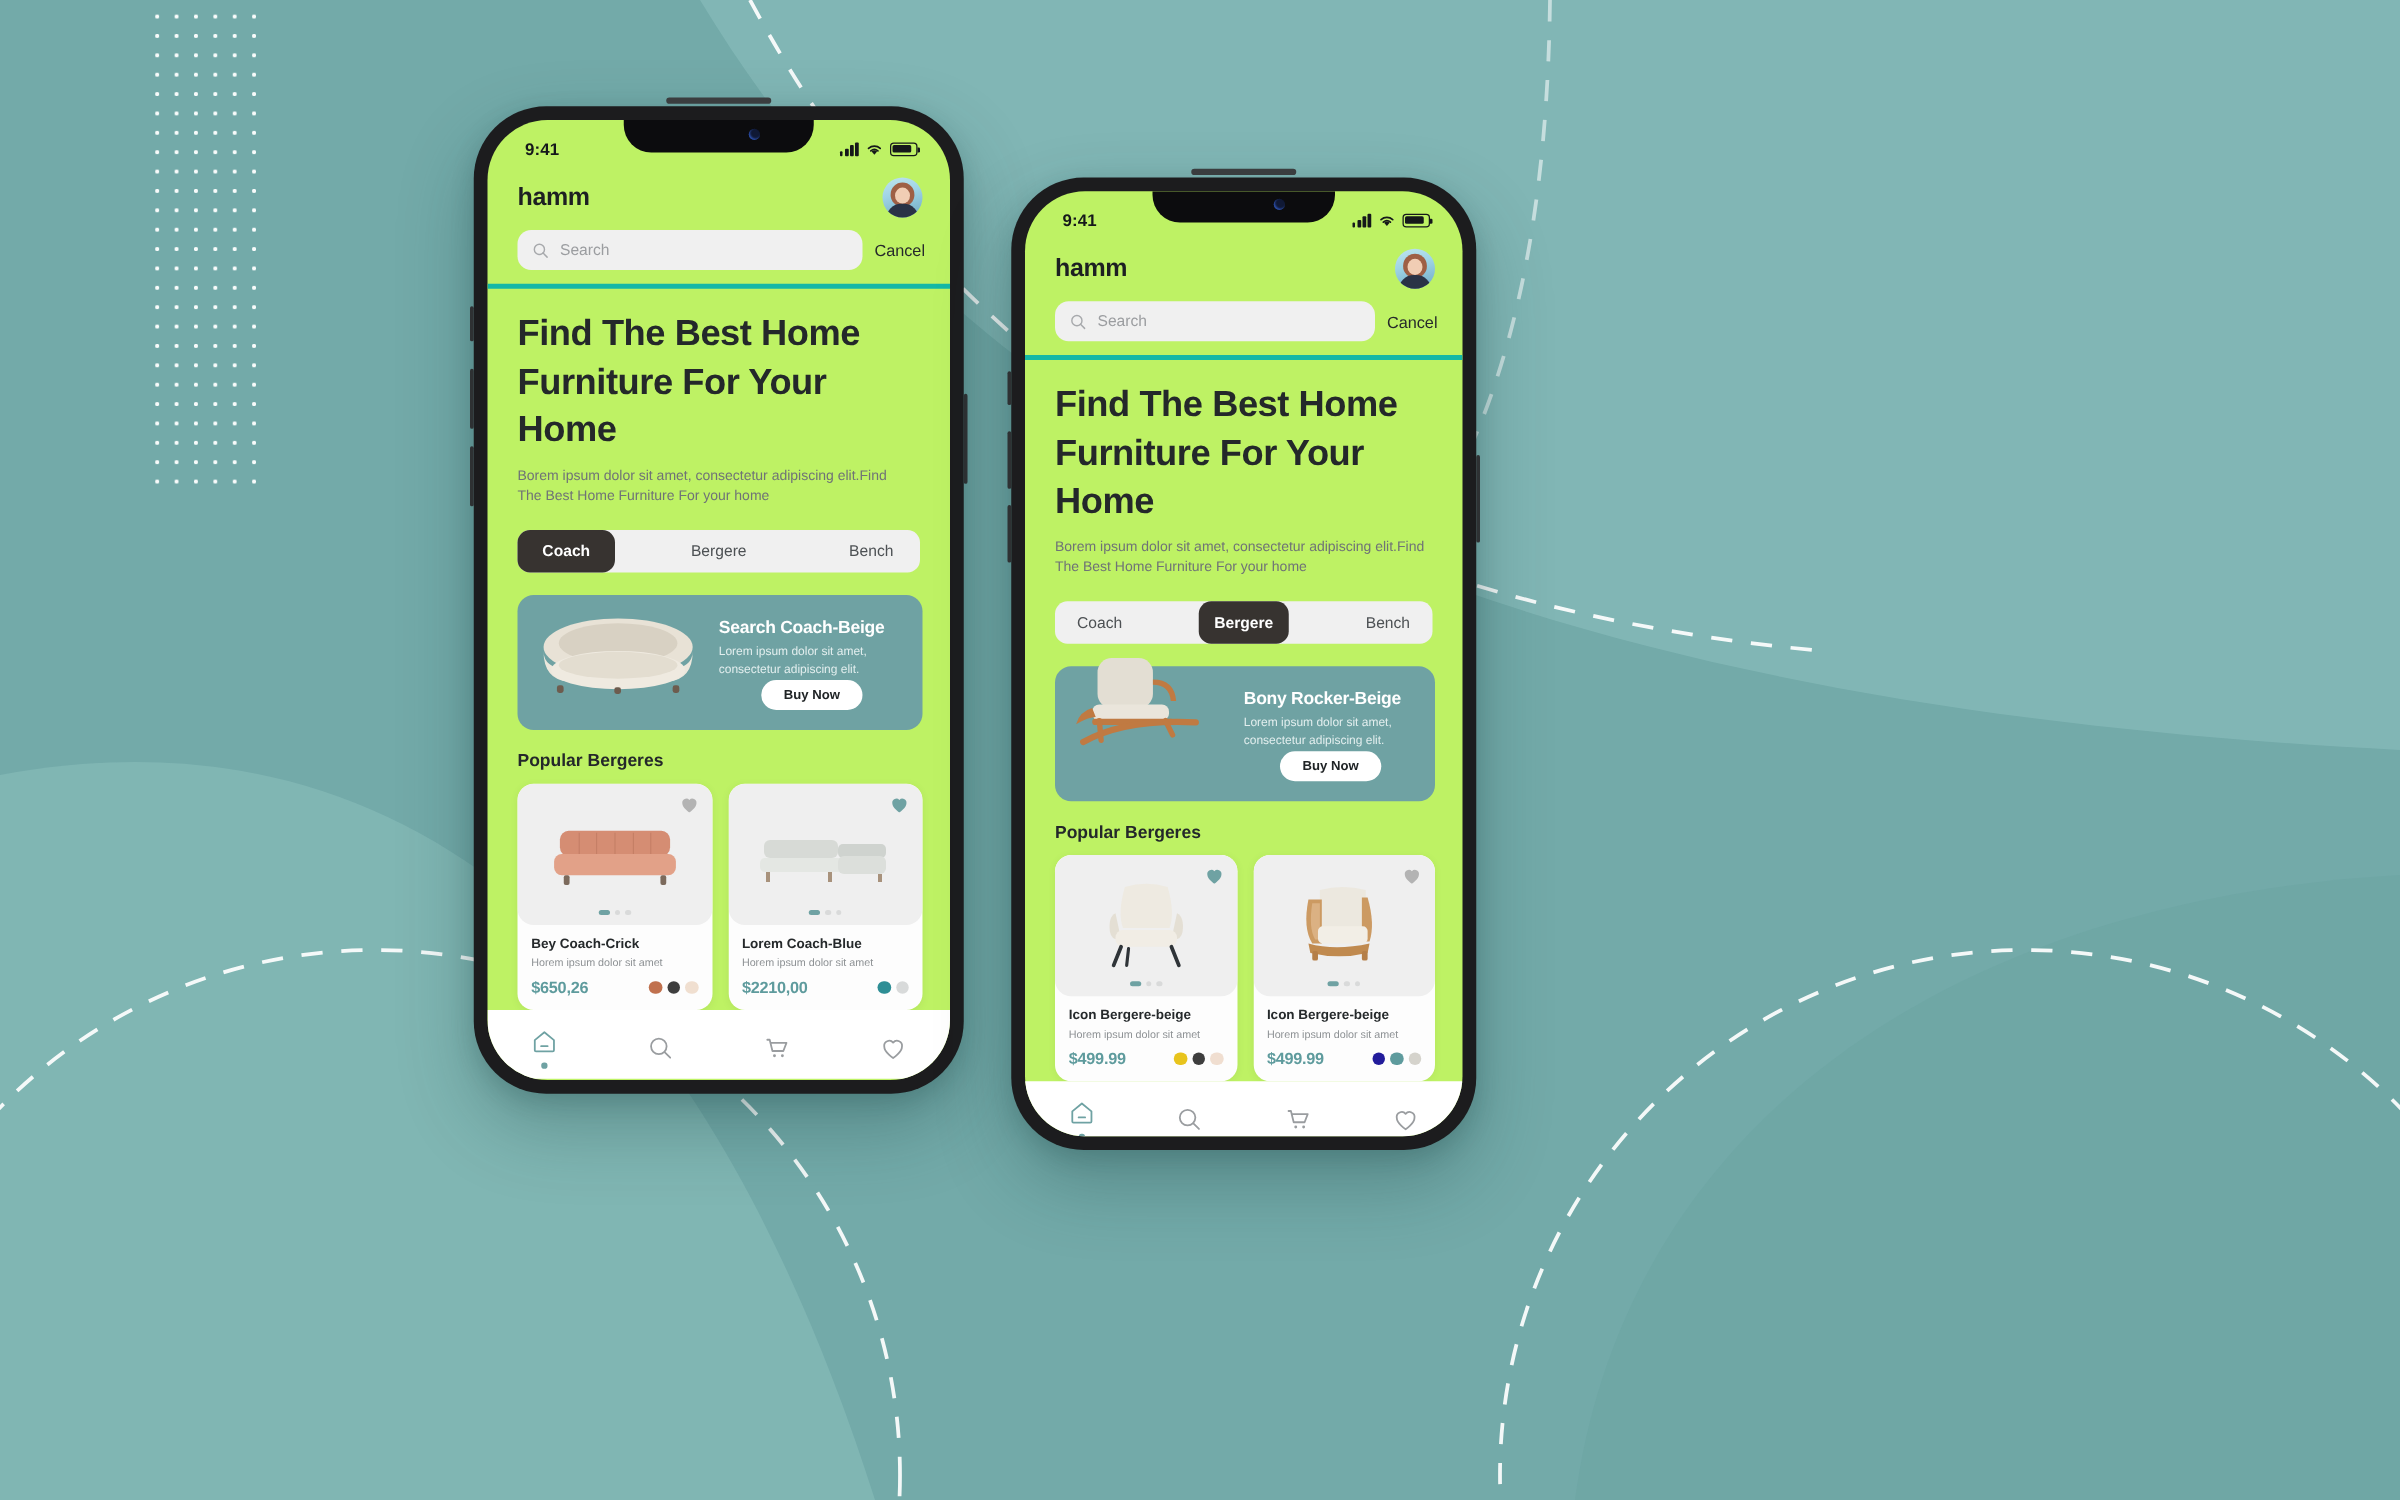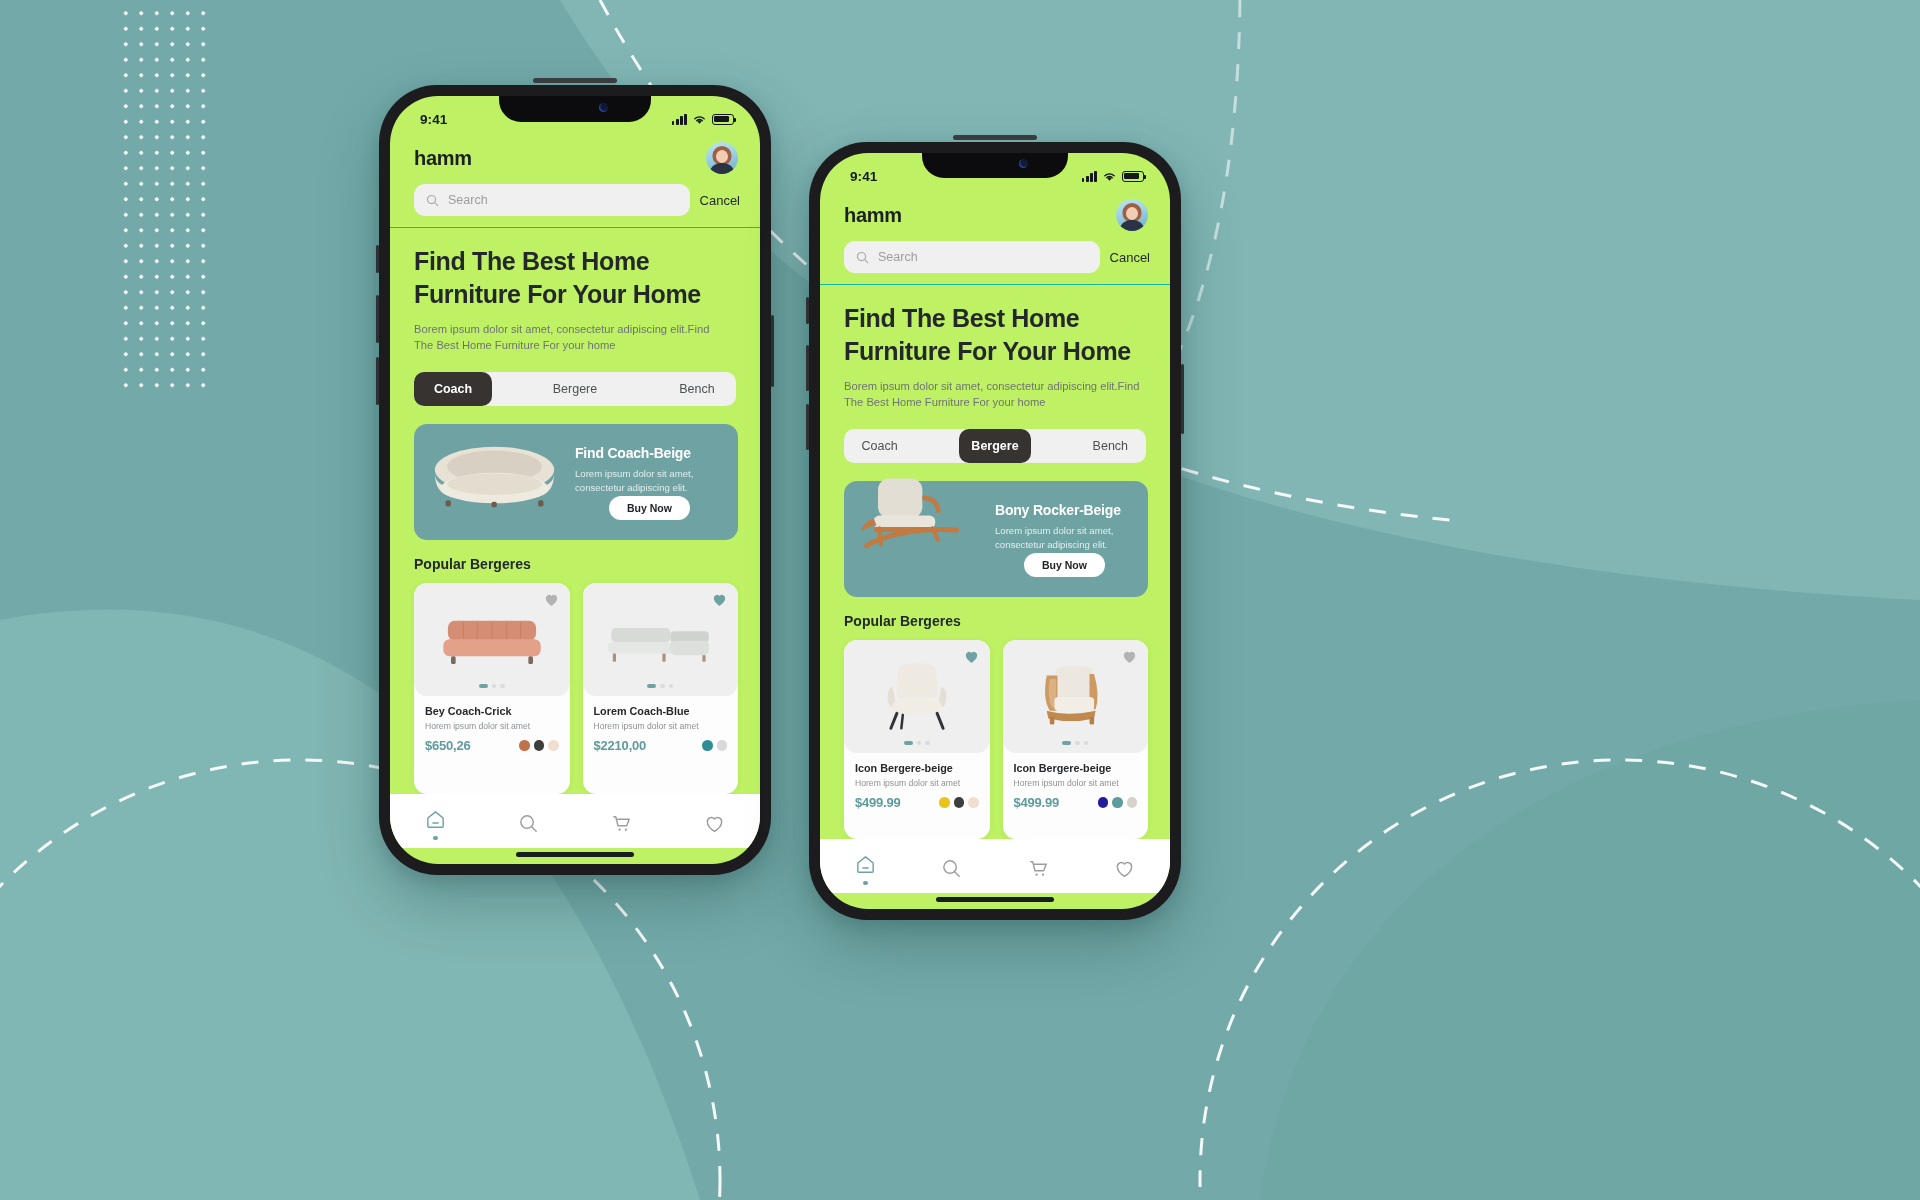--- a/index.html
+++ b/index.html
@@ -116,34 +116,34 @@
   .avatar .body {
     position: absolute; left: 50%; transform: translateX(-50%);
     bottom: -3px; width: 26px; height: 14px; border-radius: 12px 12px 0 0;
     background: #2a3346;
   }
 
   
   .search-row {
     display: flex; align-items: center; gap: 10px;
     padding: 0 20px 11px 24px;
-    border-bottom: 1px solid #14b8a6;
+    border-bottom: 4px solid #14b8a6;
   }
   .search-box {
     flex: 1; display: flex; align-items: center; gap: 9px;
     background: #f0f0f0; border-radius: 11px;
     padding: 9px 12px;
   }
   .search-text { font-size: 12.5px; color: #9b9da0; }
   .cancel-btn { font-size: 13px; color: #26292b; }
 
   
   .hero-copy { padding: 17px 24px 0 24px; }
   .hero-title {
-    font-size: 25px; font-weight: 700; color: #24282a;
+    font-size: 29px; font-weight: 700; color: #24282a;
     line-height: 1.33; letter-spacing: -.35px;
   }
   .hero-sub {
     margin-top: 9px; font-size: 11.2px; color: #6f7376; line-height: 1.5;
     max-width: 300px;
   }
 
   
   .tabs {
     margin: 18px 24px 0 24px;
@@ -328,21 +328,21 @@
           <ellipse cx="100" cy="40" rx="62" ry="21" fill="#d8d1c3"></ellipse>
           <path d="M22 48 q0 30 26 32 h104 q26 -2 26 -32 q0 18 -26 20 H48 q-26 -2 -26 -20Z" fill="#ece7dc"></path>
           <ellipse cx="100" cy="68" rx="70" ry="20" fill="#efeae0"></ellipse>
           <ellipse cx="100" cy="63" rx="62" ry="14" fill="#e3ddd0"></ellipse>
           <rect x="36" y="84" width="7" height="8" rx="2.5" fill="#6d5c4e"></rect>
           <rect x="96" y="86" width="7" height="7" rx="2.5" fill="#6d5c4e"></rect>
           <rect x="157" y="84" width="7" height="8" rx="2.5" fill="#6d5c4e"></rect>
         </svg>
       </div>
       <div class="promo-text">
-        <div class="promo-name">Find Coach-Beige</div>
+        <div class="promo-name">Search Coach-Beige</div>
         <div class="promo-desc">Lorem ipsum dolor sit amet, consectetur adipiscing elit.</div>
         <div class="promo-btn-row">
           <span class="buy-now">Buy Now</span>
         </div>
       </div>
     </div>
 
     <div class="section-title">Popular Bergeres</div>
 
     <div class="product-grid">

